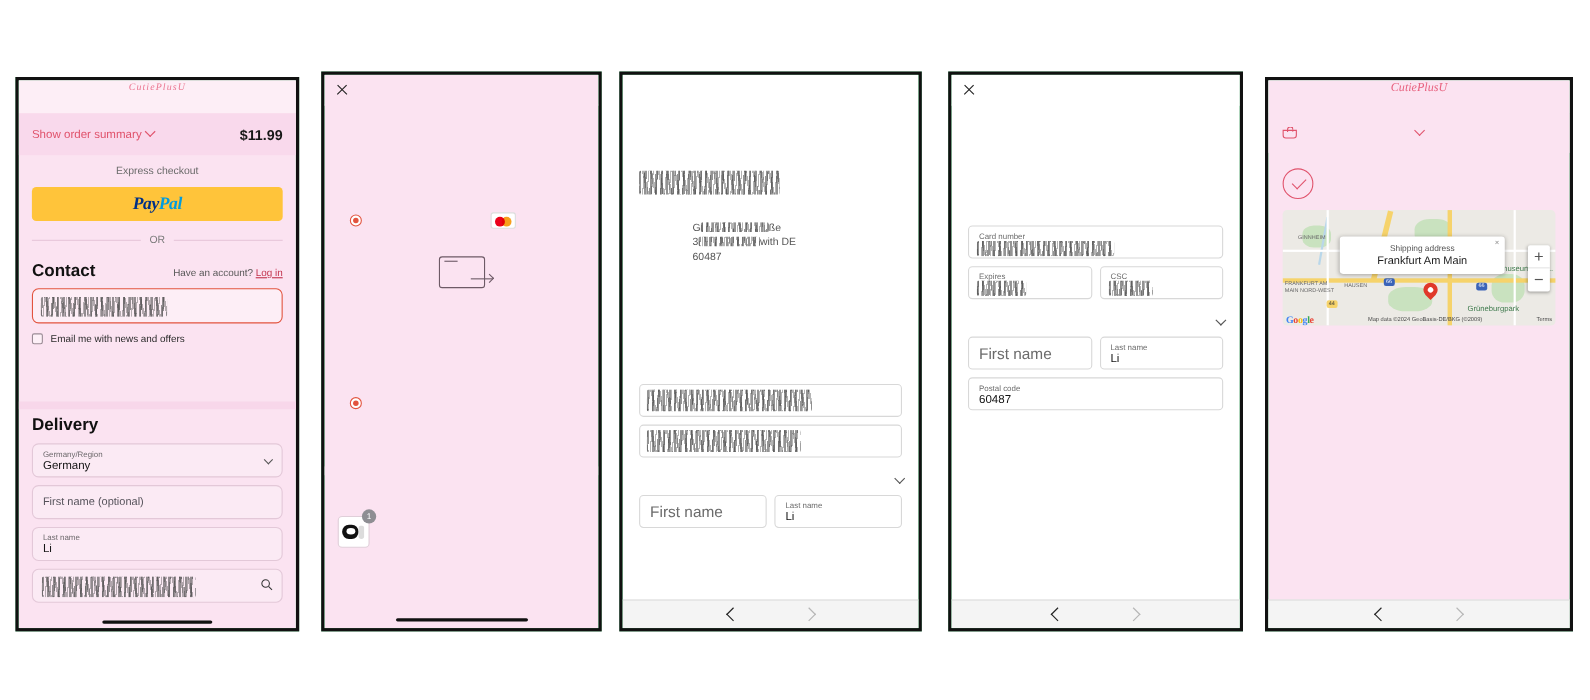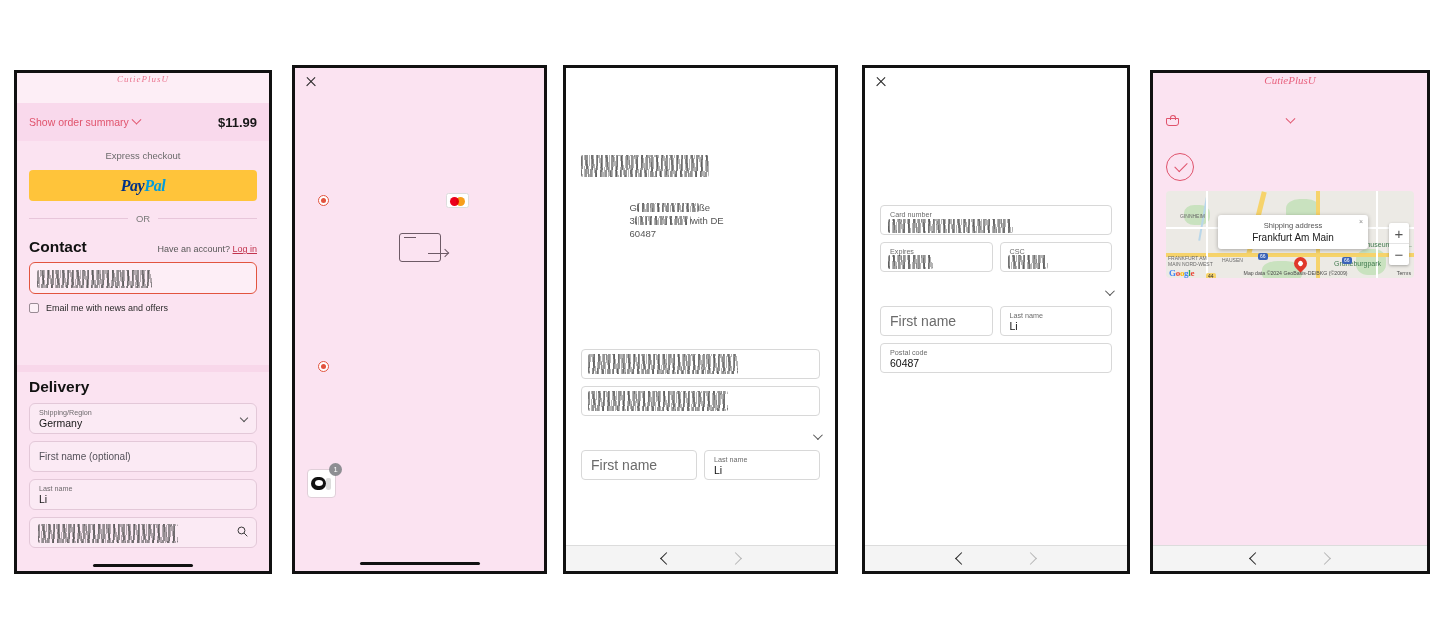--- a/index.html
+++ b/index.html
@@ -174,21 +174,21 @@
   .cart-ico{ width:13px; height:12px; position:relative; flex:none; }
   .cart-ico .bskt{ position:absolute; left:0; top:3px; width:13px; height:8px; border:1.4px solid #e0536c; border-radius:0 0 3px 3px; }
   .cart-ico .hdl{ position:absolute; left:3.5px; top:0; width:6px; height:5px; border:1.4px solid #e0536c; border-bottom:none; border-radius:3px 3px 0 0; }
   .p5-body{ padding:0 13px; }
   .thank-row{ display:flex; align-items:center; gap:11px; margin-top:14px; }
   .check-circ{ width:28px; height:28px; border-radius:50%; border:1.6px solid #e0536c; position:relative; flex:none; }
   .check-circ:after{ content:""; position:absolute; left:8px; top:8px; width:11px; height:6px;
                      border-left:1.6px solid #e0536c; border-bottom:1.6px solid #e0536c; transform:rotate(-45deg); }
   .conf-no{ font-size:8.6px; color:#3c3c3c; }
   .thanks{ font-size:15px; color:#141414; margin-top:1px; }
-  .mapbox{ margin-top:10px; height:87px; border-radius:4px; overflow:hidden; position:relative;
+  .mapbox{ margin-top:10px; height:105px; border-radius:4px; overflow:hidden; position:relative;
            background:#eceae5; }
   .mroad{ position:absolute; background:#f6d36b; }
   .mroad.w{ background:#fff; }
   .mgreen{ position:absolute; background:#c9e2bf; border-radius:40%; }
   .mwater{ position:absolute; background:#b9d7ea; }
   .mlabel{ position:absolute; font-size:5px; color:#6a6a6a; font-family:"Liberation Sans", sans-serif; white-space:nowrap; }
   .mshield{ position:absolute; background:#3a63b8; color:#fff; font-size:5px; border-radius:2px;
             padding:0 2px; line-height:7px; }
   .mpin{ position:absolute; width:13px; height:13px; background:#e0382a; border-radius:50% 50% 50% 0;
          transform:rotate(-45deg); }
@@ -269,21 +269,21 @@
           <span>Email me with news and offers</span>
         </div>
       </div>
 
       <div class="p1-divider" style="top:292px;"></div>
 
       <div style="position:absolute; left:0; top:305px; width:100%; padding:0 12px;">
         <div class="p1-deliv-h">Delivery</div>
 
         <div class="fld">
-          <span class="lbl">Shipping/Region</span>
+          <span class="lbl">Germany/Region</span>
           <span class="val">Germany</span>
           <i class="selchev"></i>
         </div>
 
         <div class="fld">
           <span class="ph">First name (optional)</span>
         </div>
 
         <div class="fld">
           <span class="lbl">Last name</span>

